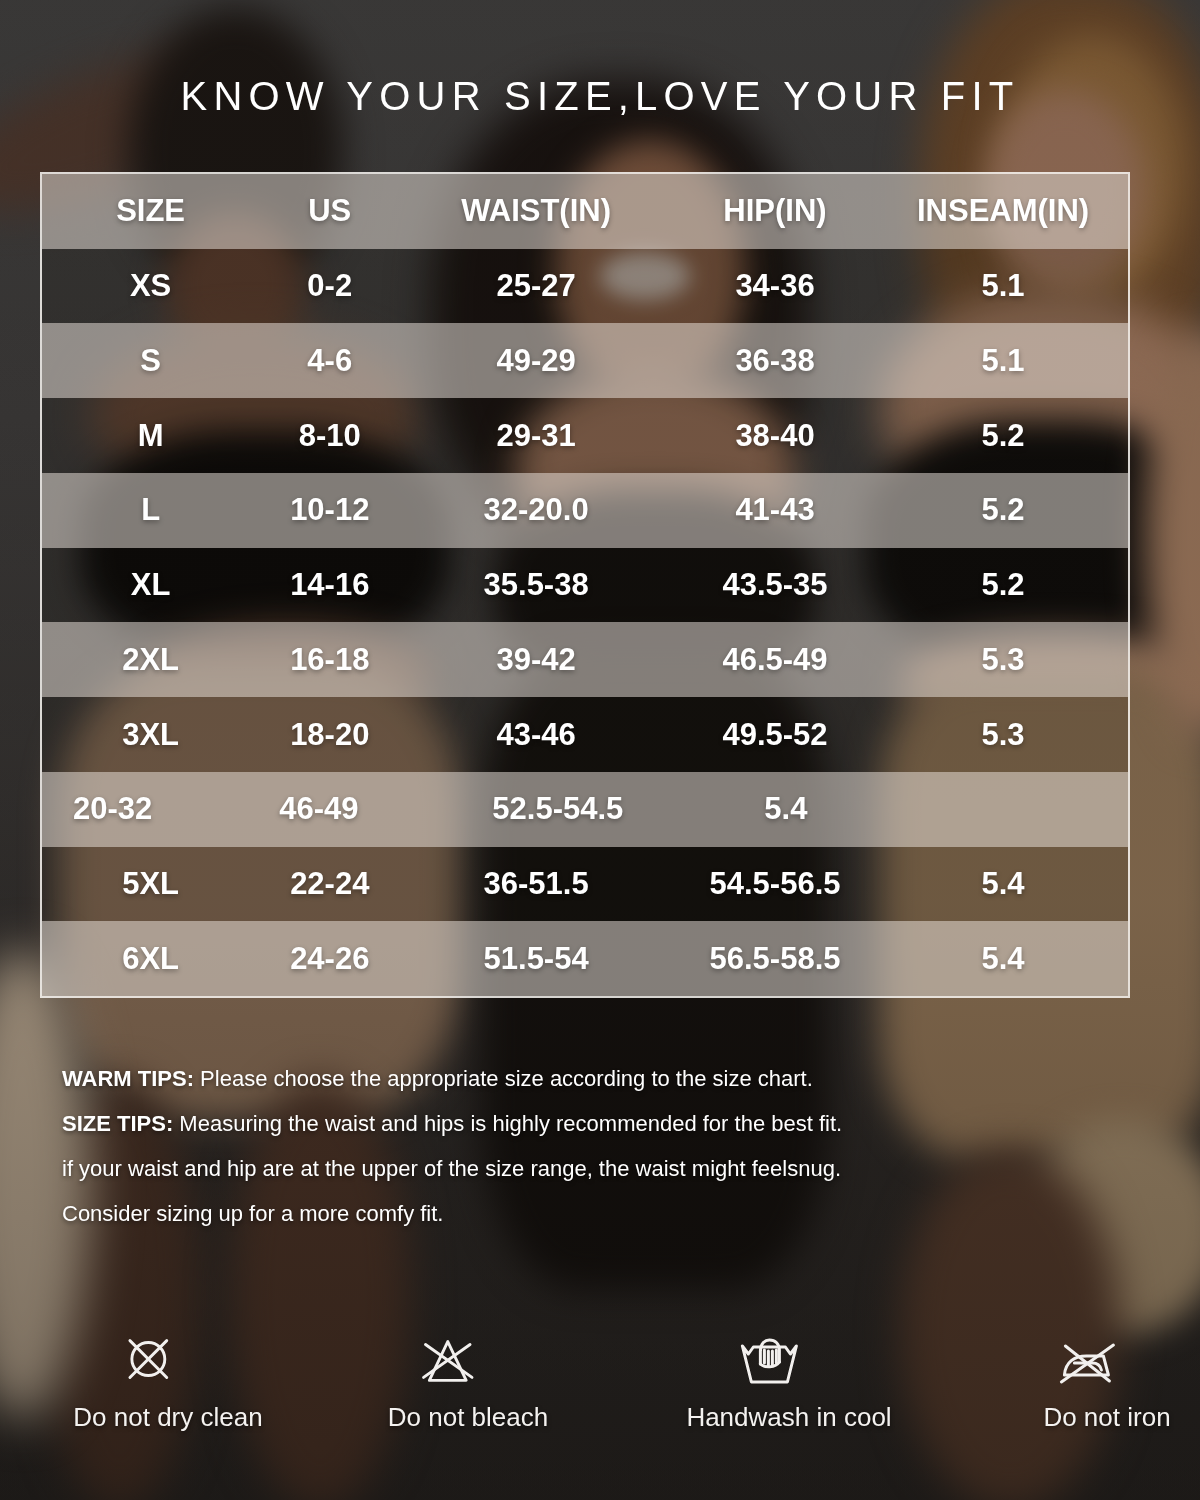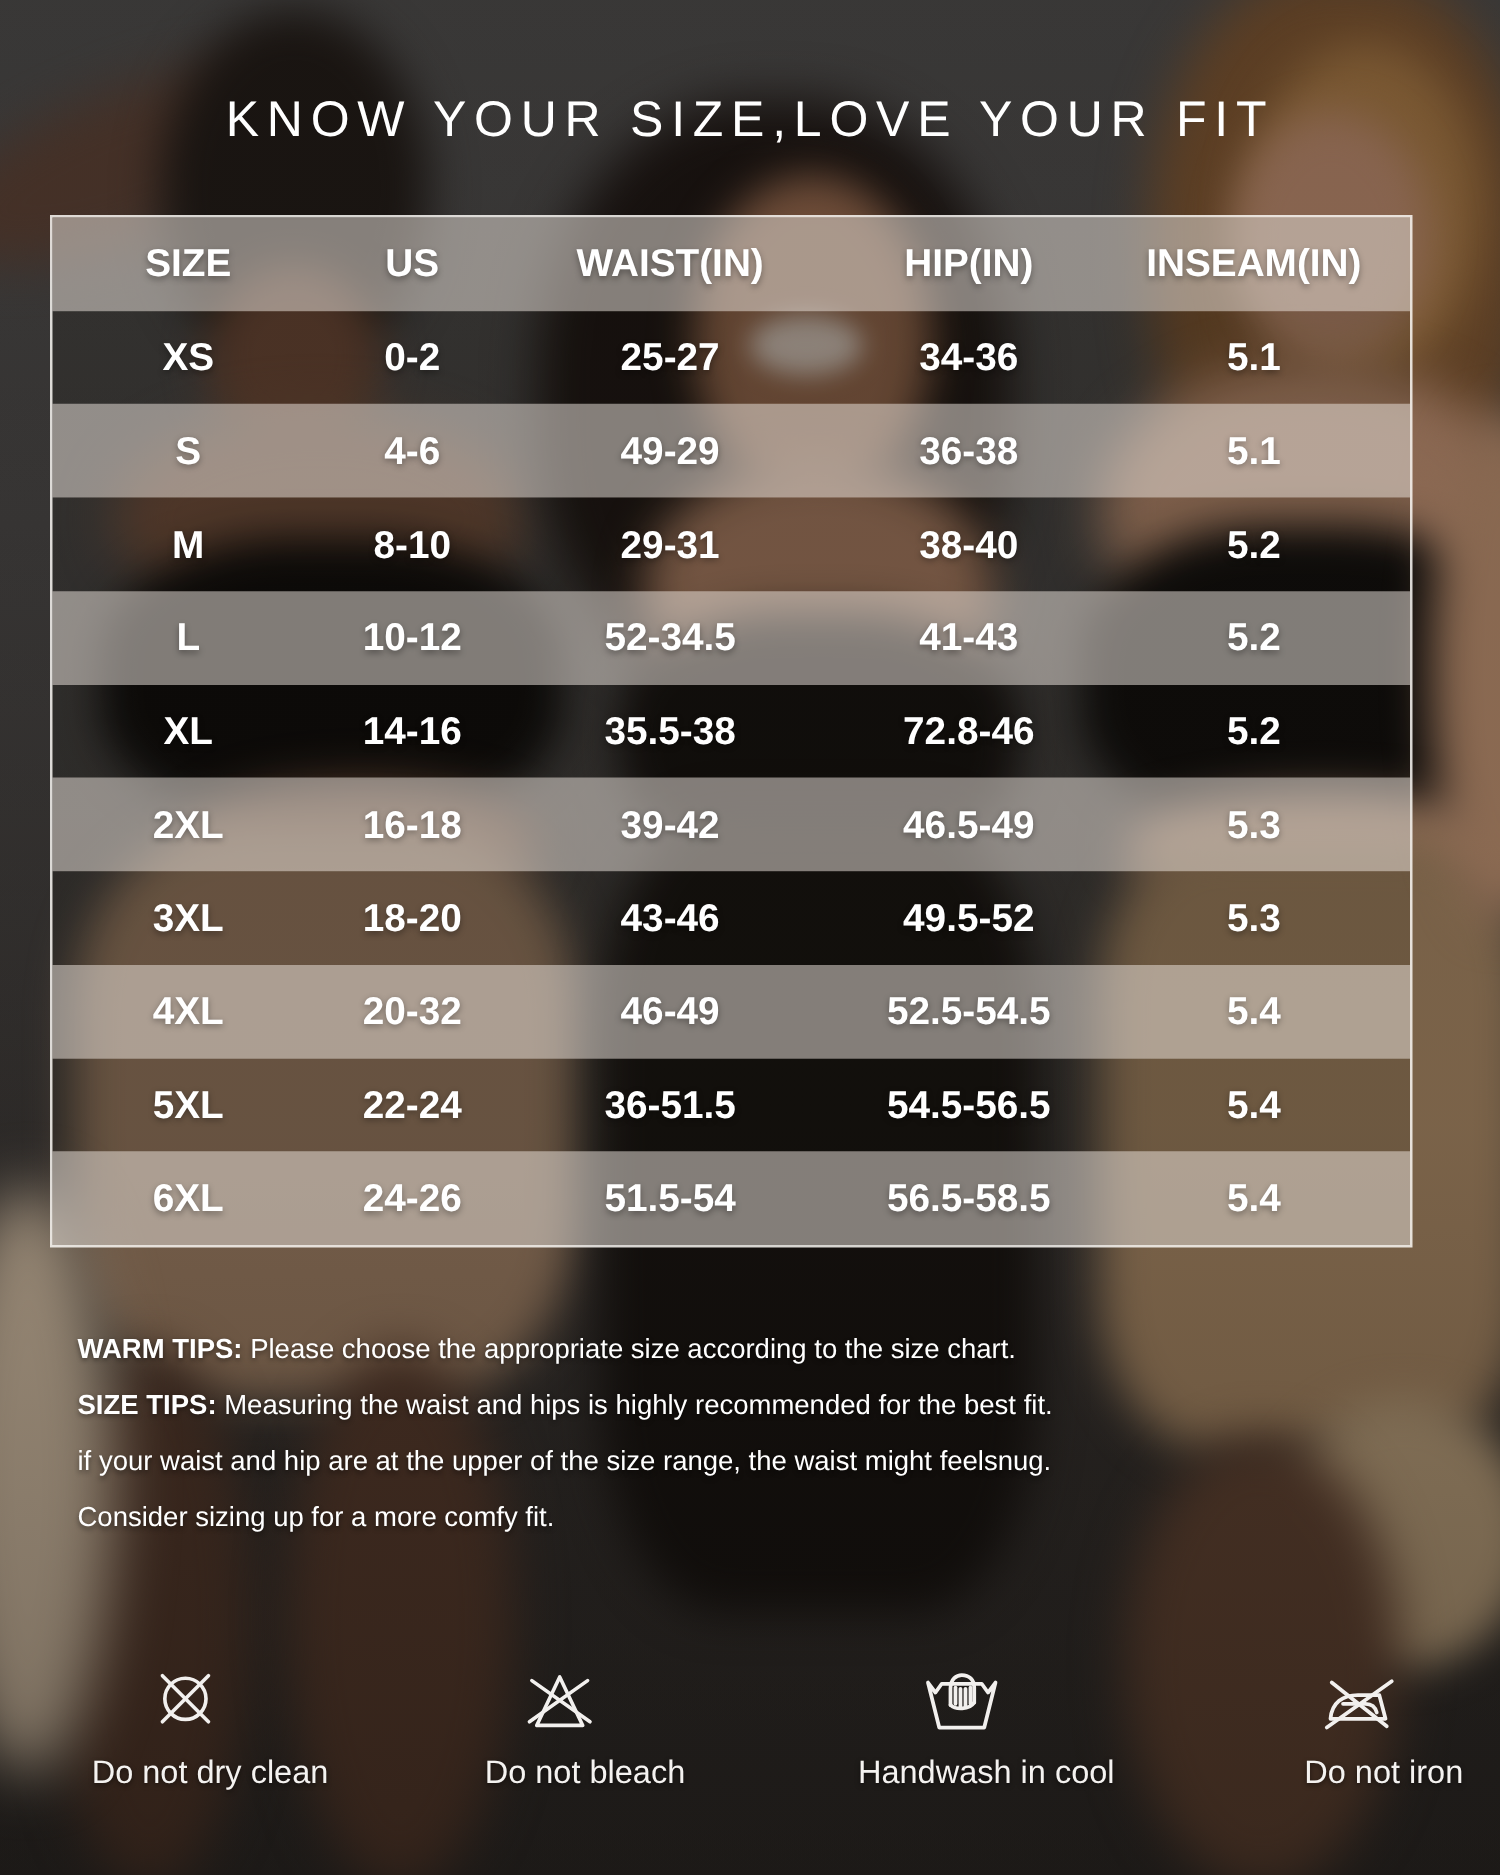--- a/index.html
+++ b/index.html
@@ -104,47 +104,46 @@
       <div class="trow dark">
         <div class="tc c0">M</div>
         <div class="tc c1">8-10</div>
         <div class="tc c2">29-31</div>
         <div class="tc c3">38-40</div>
         <div class="tc c4">5.2</div>
       </div>
       <div class="trow band">
         <div class="tc c0">L</div>
         <div class="tc c1">10-12</div>
-        <div class="tc c2">52-34.5</div>
+        <div class="tc c2">32-20.0</div>
         <div class="tc c3">41-43</div>
         <div class="tc c4">5.2</div>
       </div>
       <div class="trow dark">
         <div class="tc c0">XL</div>
         <div class="tc c1">14-16</div>
         <div class="tc c2">35.5-38</div>
-        <div class="tc c3">72.8-46</div>
+        <div class="tc c3">43.5-35</div>
         <div class="tc c4">5.2</div>
       </div>
       <div class="trow band">
         <div class="tc c0">2XL</div>
         <div class="tc c1">16-18</div>
         <div class="tc c2">39-42</div>
         <div class="tc c3">46.5-49</div>
         <div class="tc c4">5.3</div>
       </div>
       <div class="trow dark">
         <div class="tc c0">3XL</div>
         <div class="tc c1">18-20</div>
         <div class="tc c2">43-46</div>
         <div class="tc c3">49.5-52</div>
         <div class="tc c4">5.3</div>
       </div>
       <div class="trow band">
-        <div class="tc c0">4XL</div>
         <div class="tc c1">20-32</div>
         <div class="tc c2">46-49</div>
         <div class="tc c3">52.5-54.5</div>
         <div class="tc c4">5.4</div>
       </div>
       <div class="trow dark">
         <div class="tc c0">5XL</div>
         <div class="tc c1">22-24</div>
         <div class="tc c2">36-51.5</div>
         <div class="tc c3">54.5-56.5</div>

